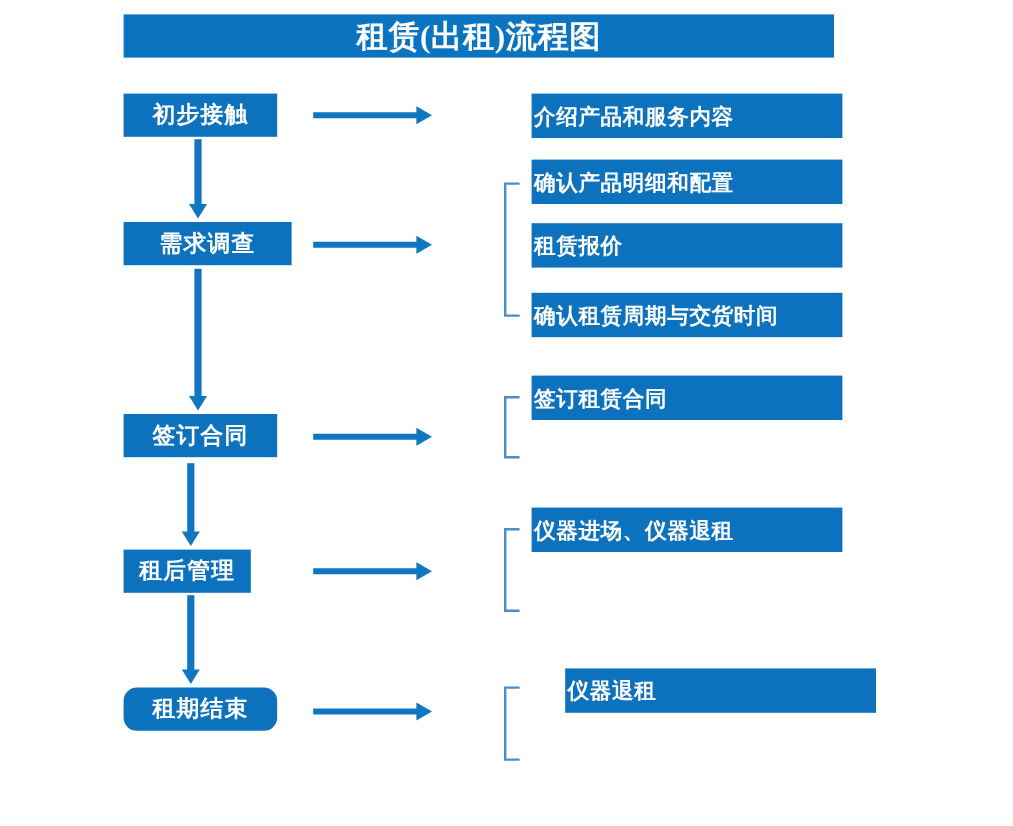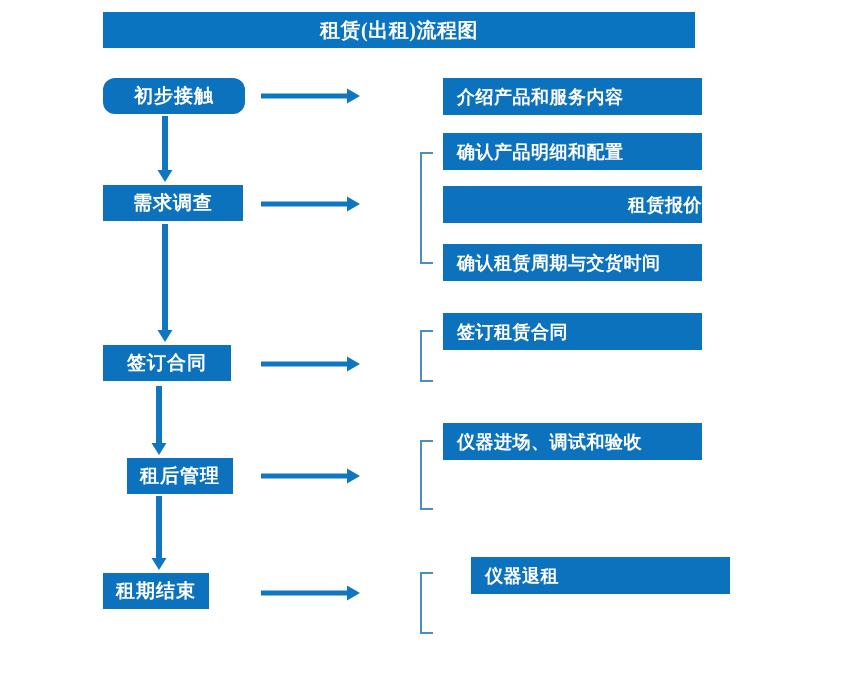--- a/index.html
+++ b/index.html
@@ -21,21 +21,21 @@
 
   
   .title-bar {
     position: absolute;
     left: 103px;
     top: 12px;
     width: 592px;
     height: 36px;
     background: #0B74C0;
     color: #ffffff;
-    font-size: 20px;
+    font-size: 26px;
     font-weight: bold;
     display: flex;
     align-items: center;
     justify-content: center;
     letter-spacing: 0.5px;
   }
 
   
   .stage-box {
     position: absolute;
@@ -55,21 +55,21 @@
     position: absolute;
     left: 443px;
     width: 259px;
     height: 37px;
     background: #0D72BE;
     color: #ffffff;
     font-size: 18px;
     font-weight: bold;
     display: flex;
     align-items: center;
-    padding-left: 14px;
+    padding-left: 2px;
     box-sizing: border-box;
     letter-spacing: 0.5px;
   }
 
   
   .arrow-h {
     position: absolute;
     height: 22px;
     width: 100px;
   }
@@ -83,53 +83,53 @@
   }
   svg { display: block; overflow: visible; }
 </style>
 </head>
 <body>
 
 <div id="canvas">
 
   <div class="title-bar">租赁(出租)流程图</div>
 
-  <div class="stage-box" style="left:103px; top:78px; width:142px;border-radius:12px;">
+  <div class="stage-box" style="left:103px; top:78px; width:128px;">
     <span>初步接触</span>
   </div>
   <div class="stage-box" style="left:103px; top:185px; width:140px;">
     <span>需求调查</span>
   </div>
   <div class="stage-box" style="left:103px; top:345px; width:128px;">
     <span>签订合同</span>
   </div>
-  <div class="stage-box" style="left:103px; top:458px; width:106px;margin-left:24px;">
+  <div class="stage-box" style="left:103px; top:458px; width:106px;">
     <span>租后管理</span>
   </div>
-  <div class="stage-box" style="left:103px; top:573px; width:106px;">
+  <div class="stage-box" style="left:103px; top:573px; width:128px;border-radius:11px;">
     <span>租期结束</span>
   </div>
 
   <div class="detail-box" style="top:78px;">
     <span>介绍产品和服务内容</span>
   </div>
   <div class="detail-box" style="top:133px;">
     <span>确认产品明细和配置</span>
   </div>
-  <div class="detail-box" style="top:186px;justify-content:flex-end;">
+  <div class="detail-box" style="top:186px;">
     <span>租赁报价</span>
   </div>
   <div class="detail-box" style="top:313px;">
     <span>签订租赁合同</span>
   </div>
   <div class="detail-box" style="top:244px;">
     <span>确认租赁周期与交货时间</span>
   </div>
   <div class="detail-box" style="top:423px;">
-    <span>仪器进场、调试和验收</span>
+    <span>仪器进场、仪器退租</span>
   </div>
   <div class="detail-box" style="top:557px;margin-left:28px;">
     <span>仪器退租</span>
   </div>
 
   <div class="arrow-h" style="left:261px; top:85px;">
     <svg width="100" height="22" viewBox="0 0 100 22">
       <line x1="0" y1="11" x2="88" y2="11" stroke="#1076C0" stroke-width="5"></line>
       <polygon points="86,3.5 99,11 86,18.5" fill="#1076C0"></polygon>
     </svg>

